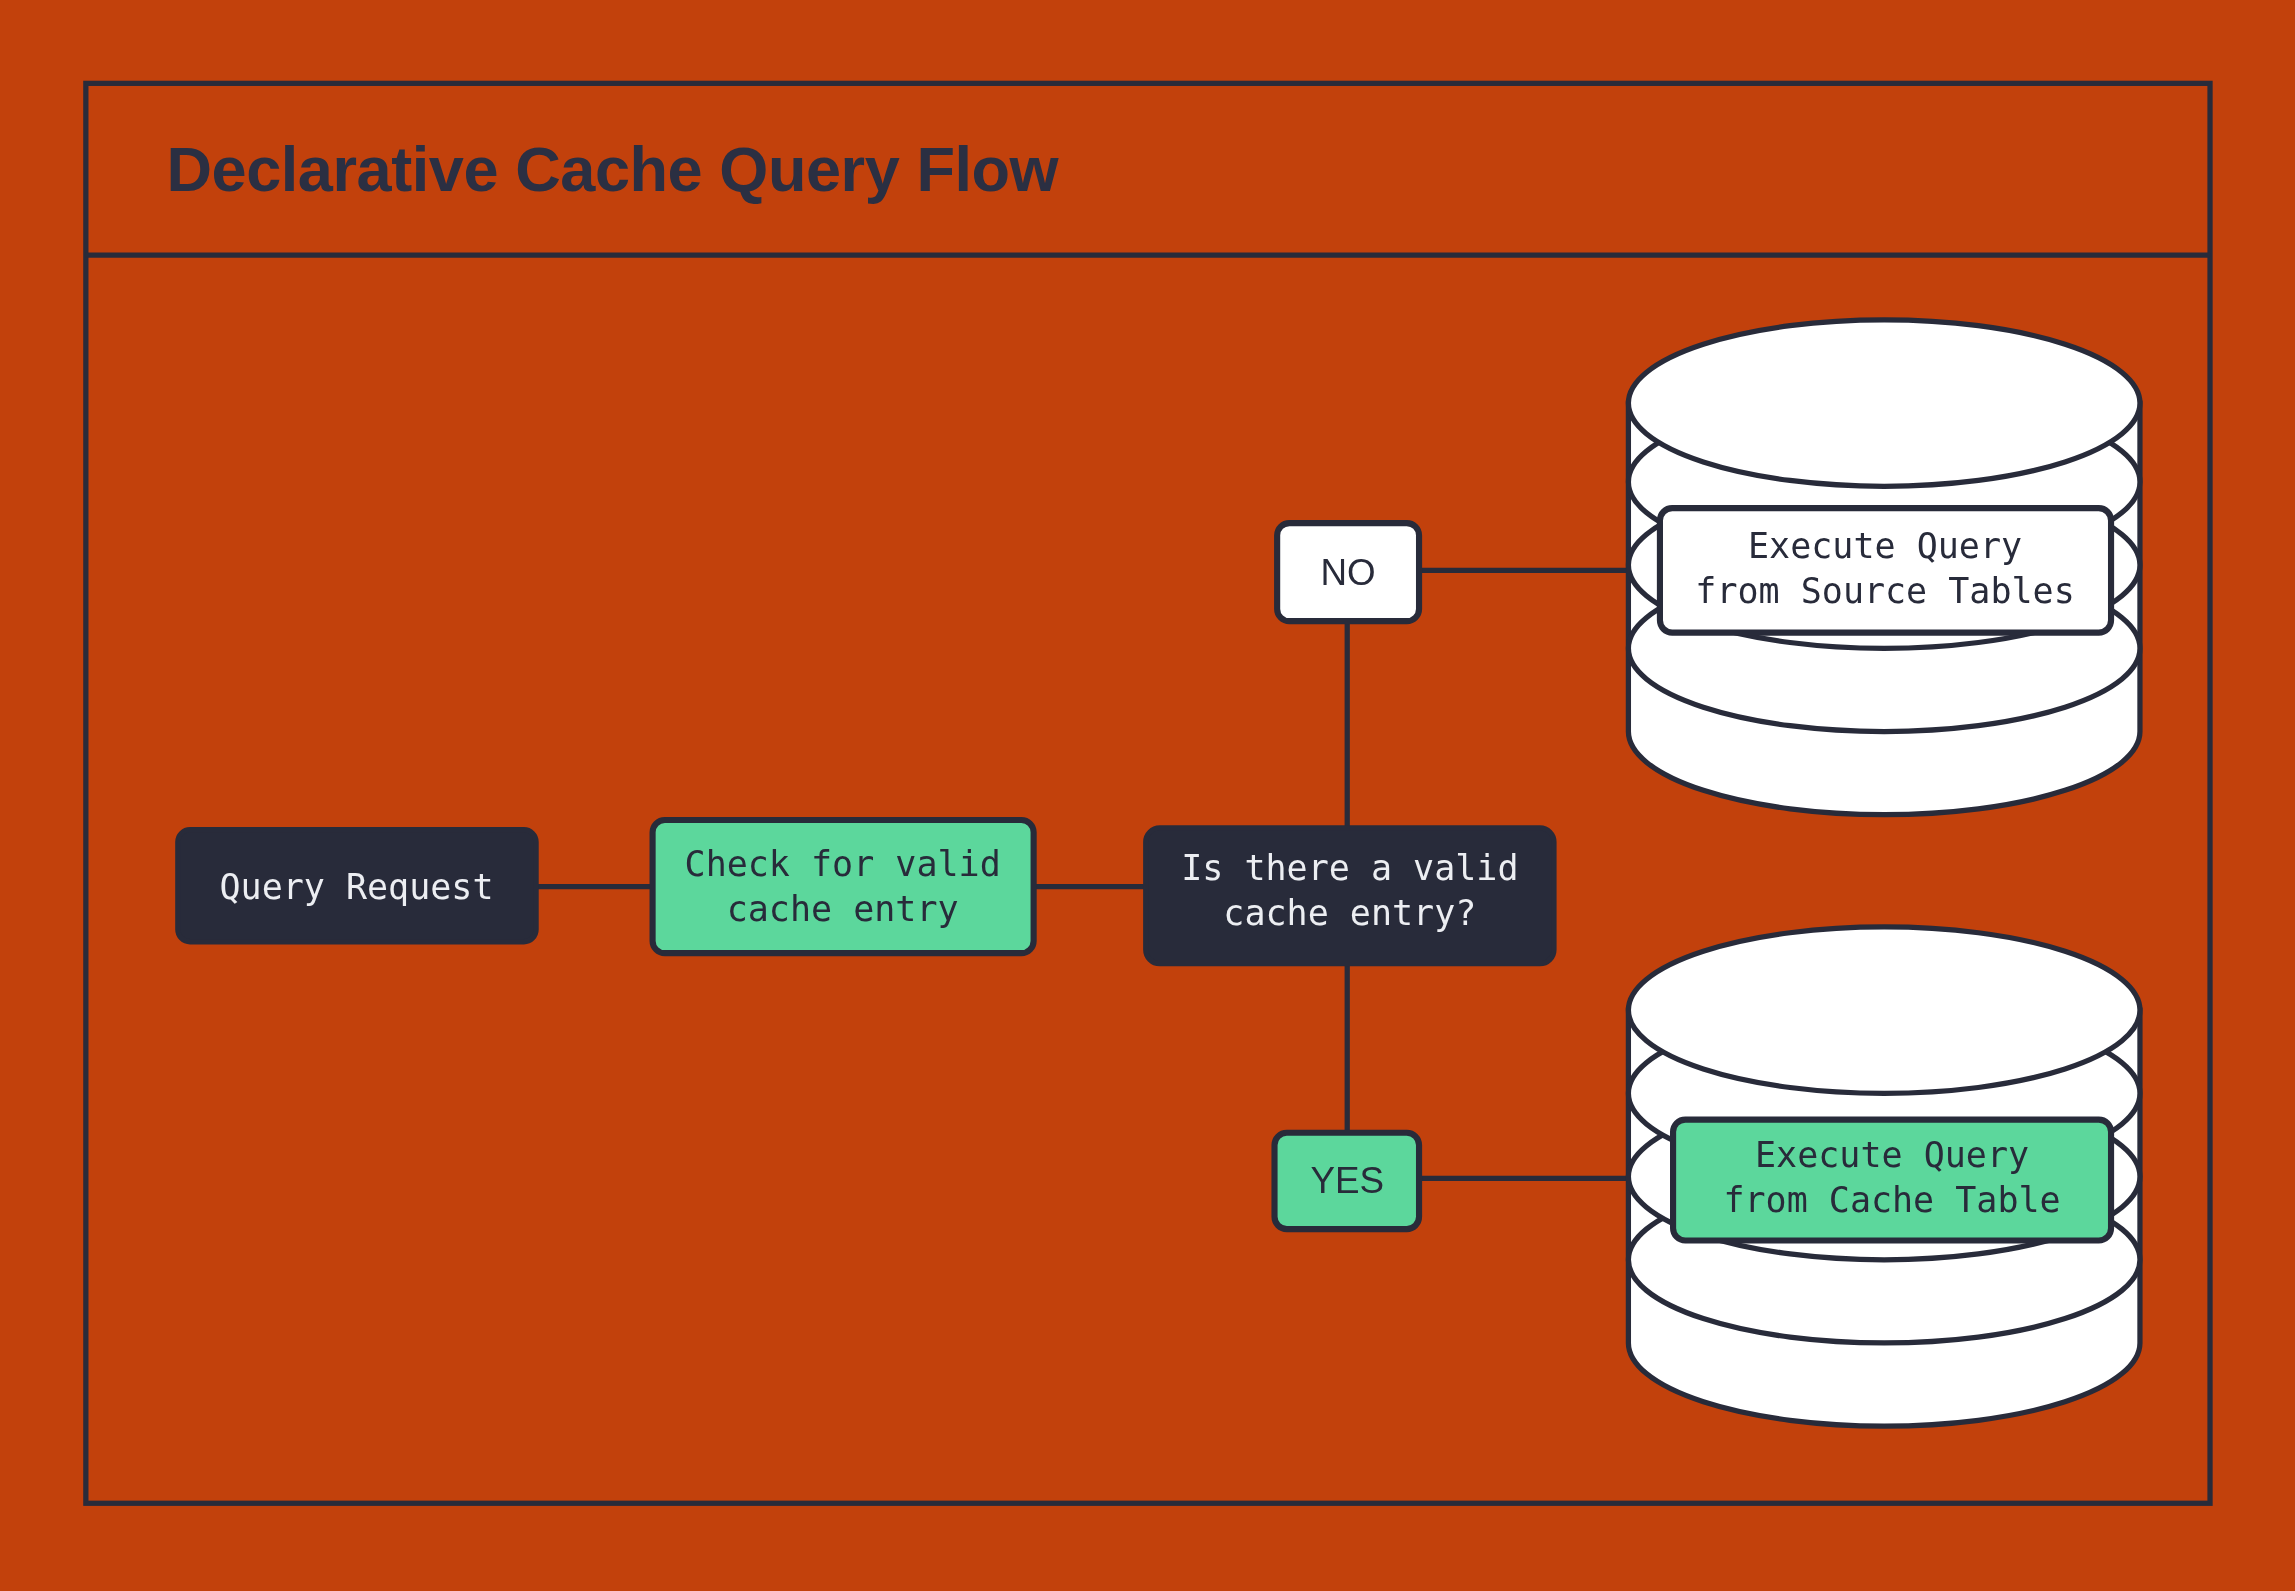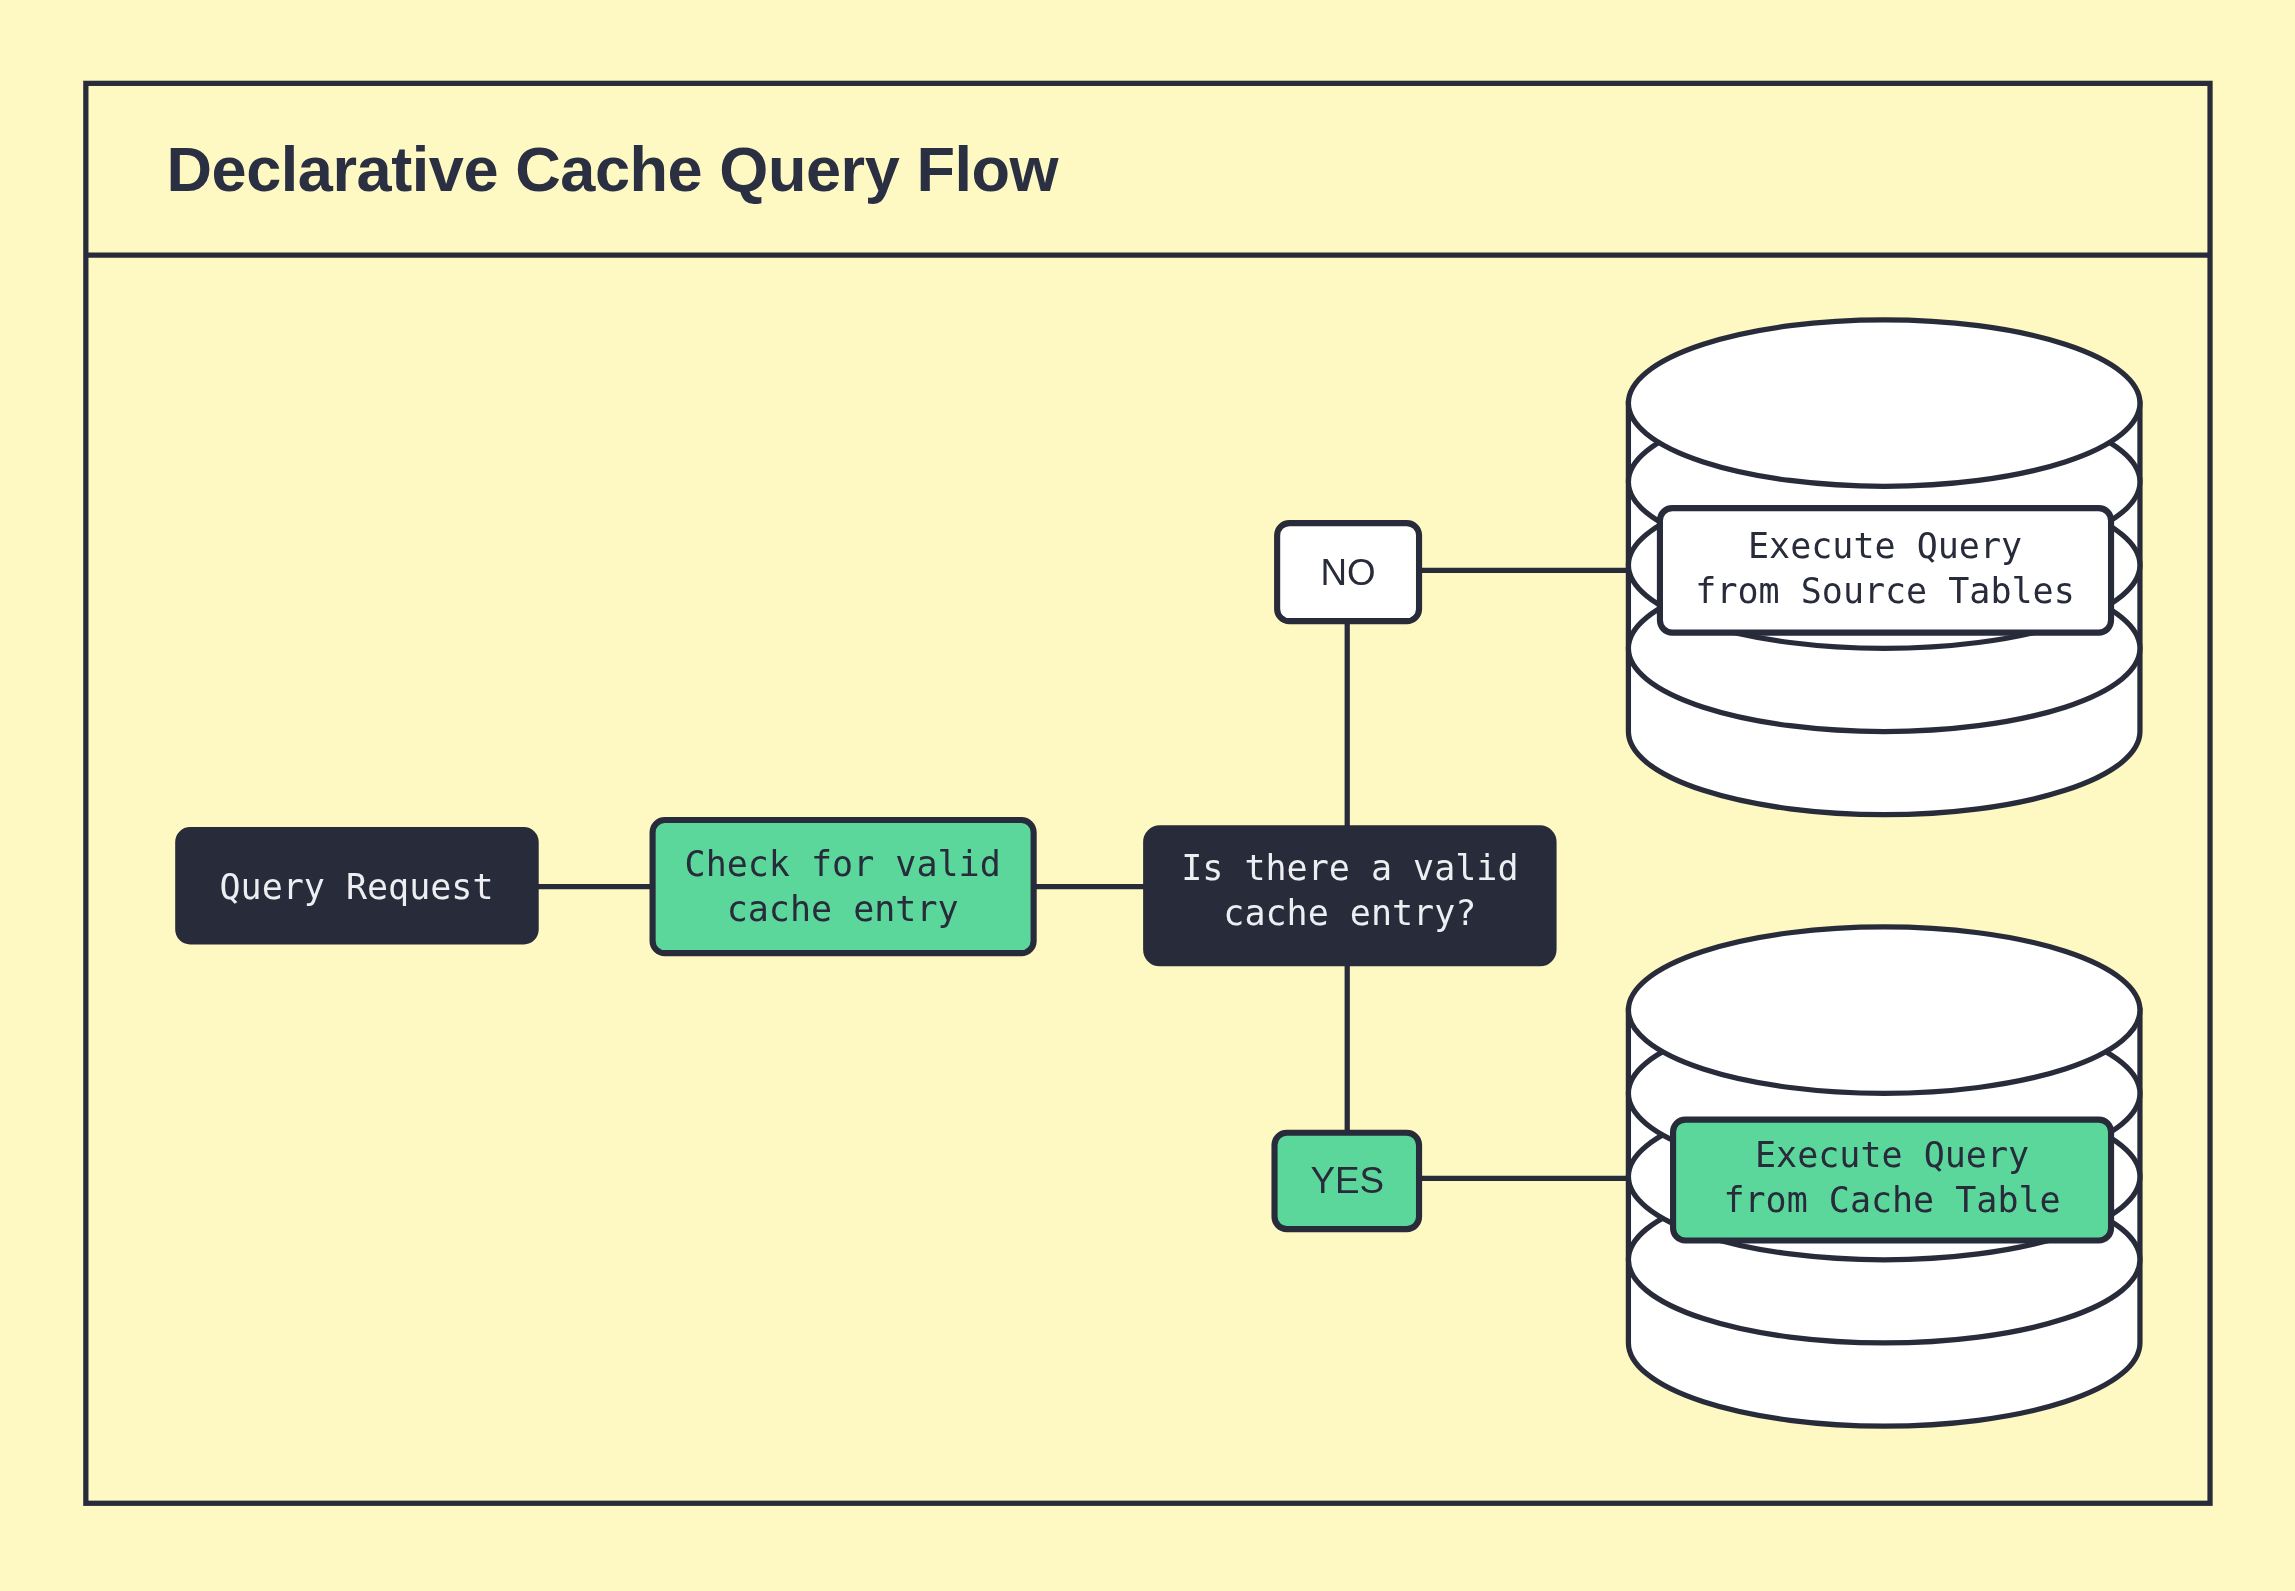--- a/index.html
+++ b/index.html
@@ -10,21 +10,21 @@
   body {
     width: 2295px;
     height: 1591px;
     font-family: "Liberation Sans", sans-serif;
     overflow: hidden;
   }
   #stage {
     position: relative;
     width: 2295px;
     height: 1591px;
-    background: #fef9c3;
+    background: #c2410c;
   }
   #diagram-svg {
     position: absolute;
     inset: 0;
     display: block;
   }
   .frame-rect {
     fill: none;
     stroke: #282b3a;
     stroke-width: 6;

